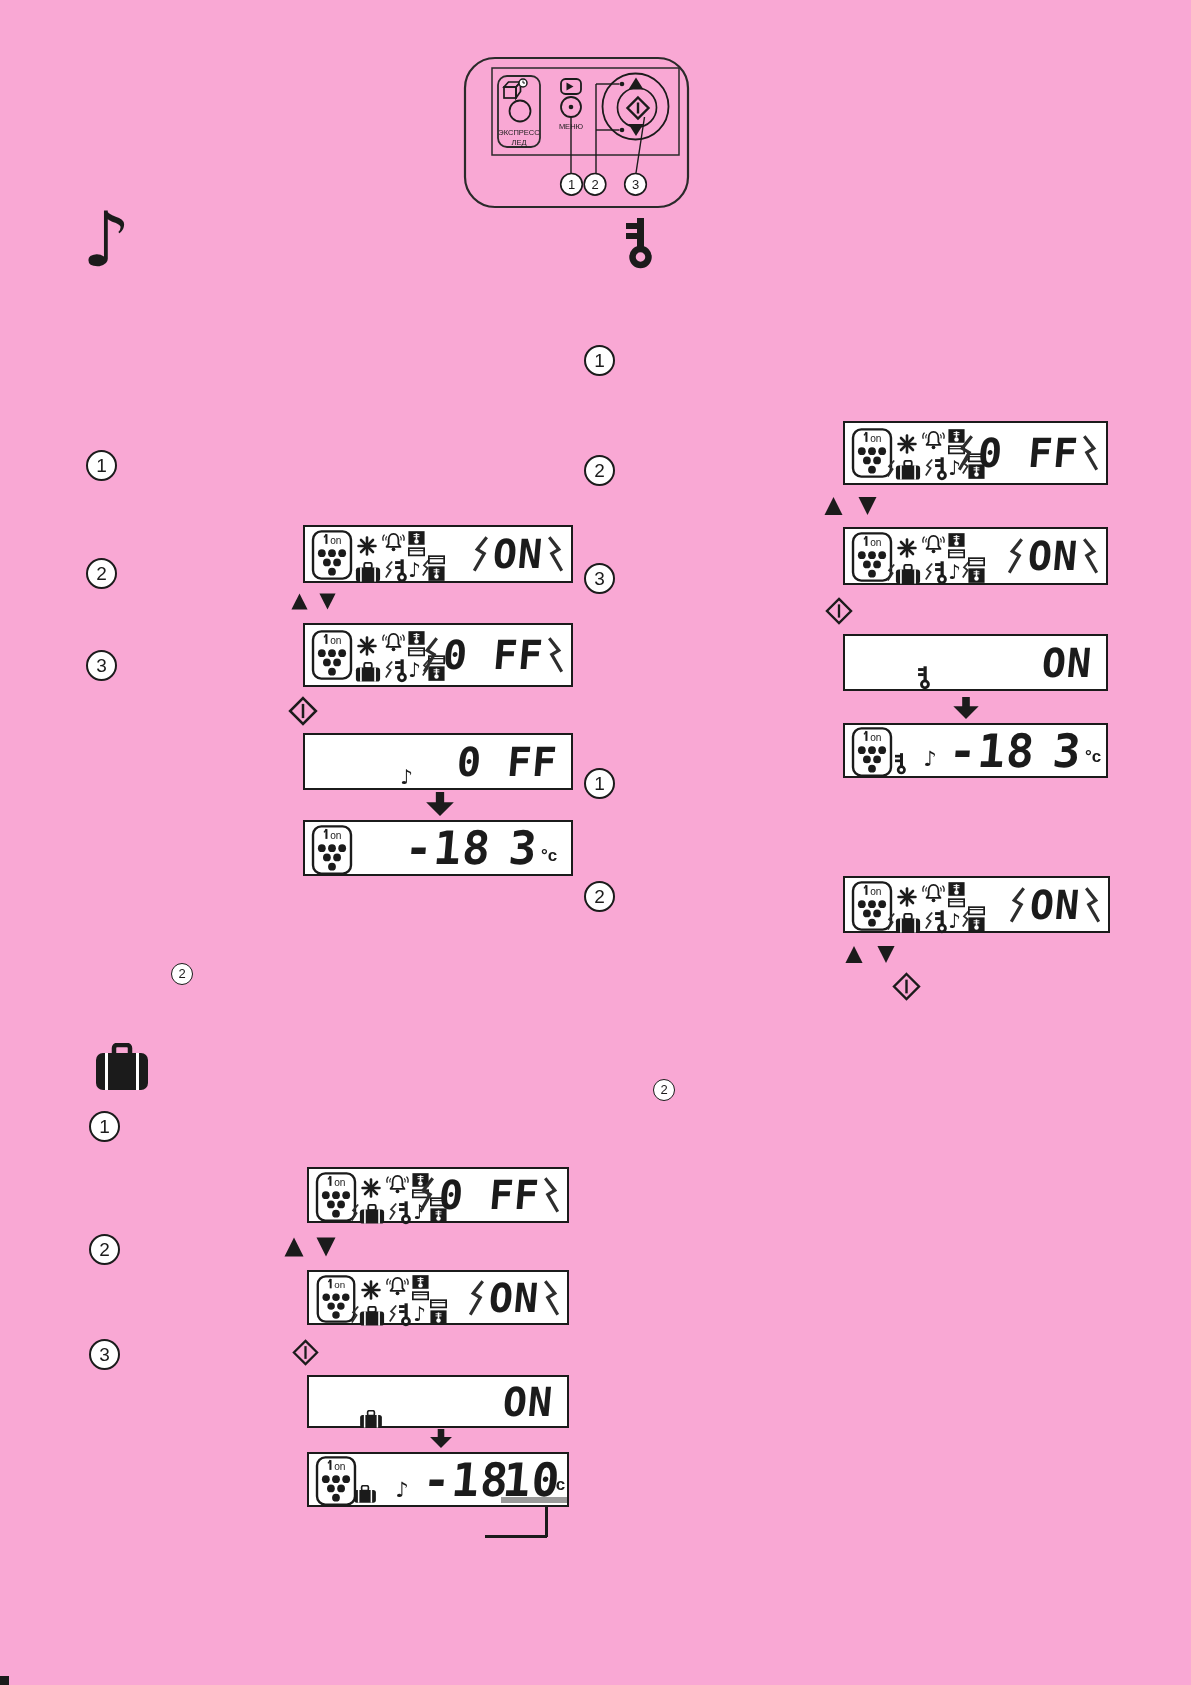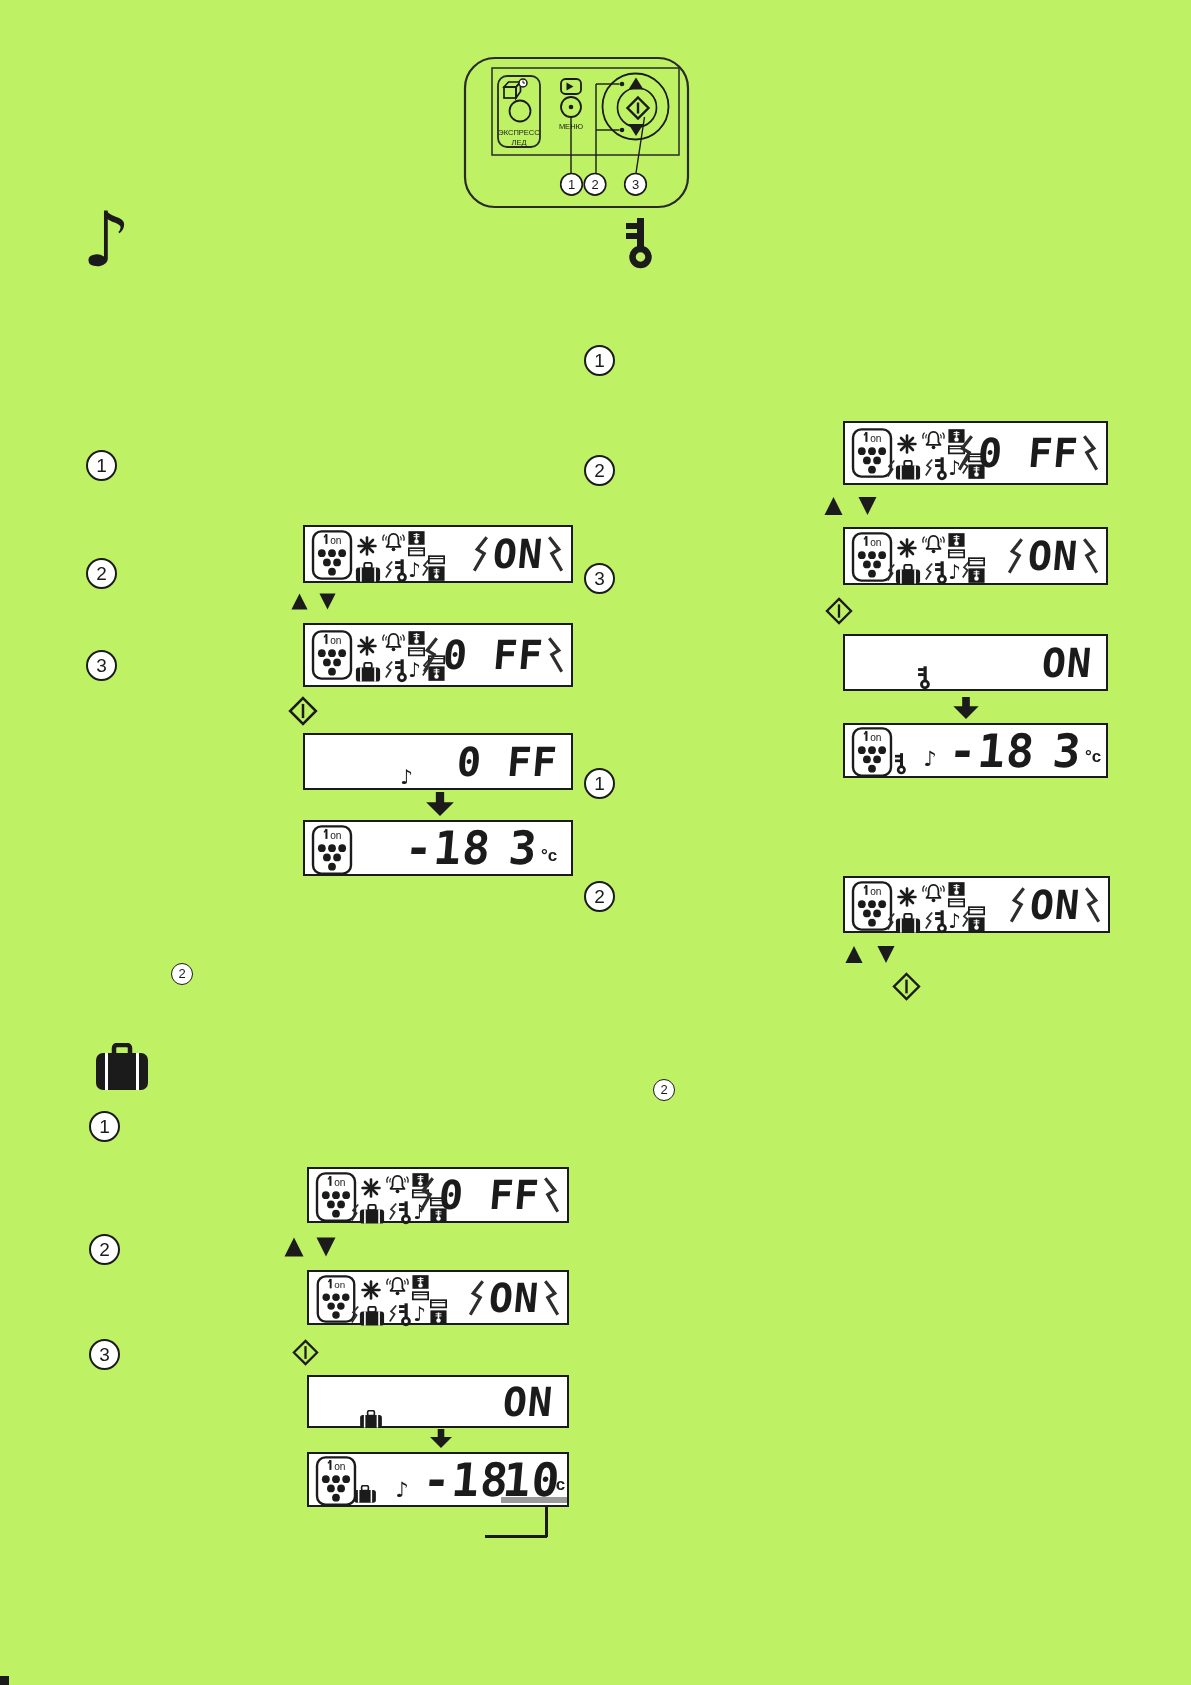--- a/index.html
+++ b/index.html
@@ -1,16 +1,16 @@
 <!DOCTYPE html>
 <html><head>
 <meta charset="utf-8">
 <style>
   html,body{margin:0;padding:0;background:#fff}
-  .page{position:relative;width:1191px;height:1685px;background:#bef264;overflow:hidden;
+  .page{position:relative;width:1191px;height:1685px;background:#f9a8d4;overflow:hidden;
         font-family:"Liberation Sans",sans-serif;color:#1b1b1b}
   .abs{position:absolute}
   .lcd{position:absolute;border:2.5px solid #1b1b1b;background:#fff;box-sizing:border-box}
   .ic{position:absolute}
   .val{position:absolute;top:50%;transform:translateY(-50%);display:flex;align-items:center;gap:5px}
   .seg{display:inline-block;font-family:"DejaVu Sans Mono",monospace;font-weight:700;color:#1b1b1b;
        transform:skewX(-5deg);line-height:1;white-space:pre;letter-spacing:1px}
   .v40{font-size:40px}
   .segabs{position:absolute;top:50%;font-family:"DejaVu Sans Mono",monospace;font-weight:700;color:#1b1b1b;
           transform:translateY(-50%) skewX(-5deg);line-height:1;white-space:pre;letter-spacing:1px;font-size:46px}

